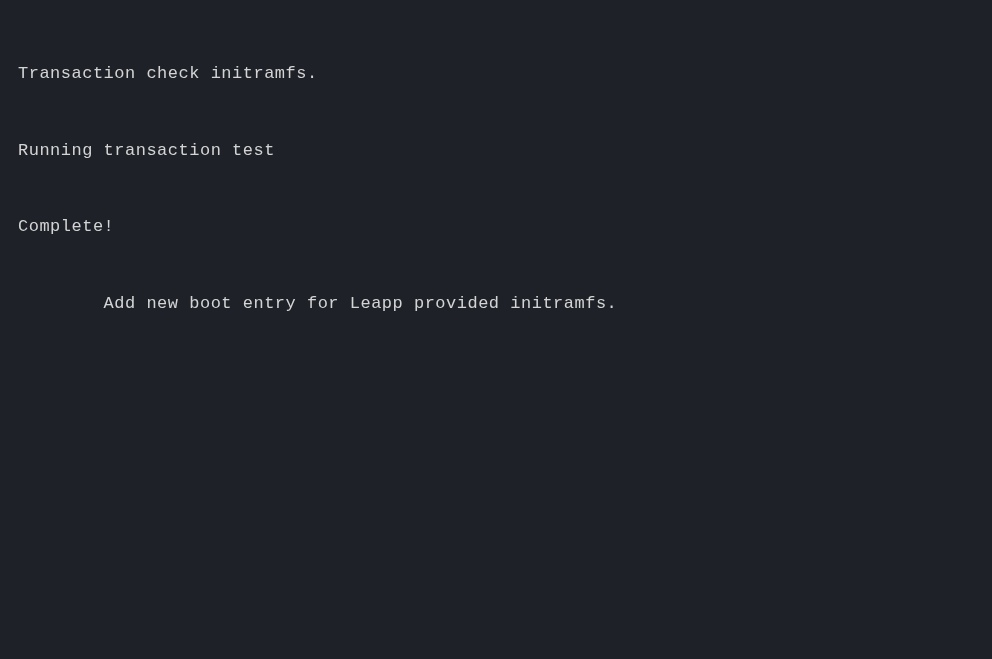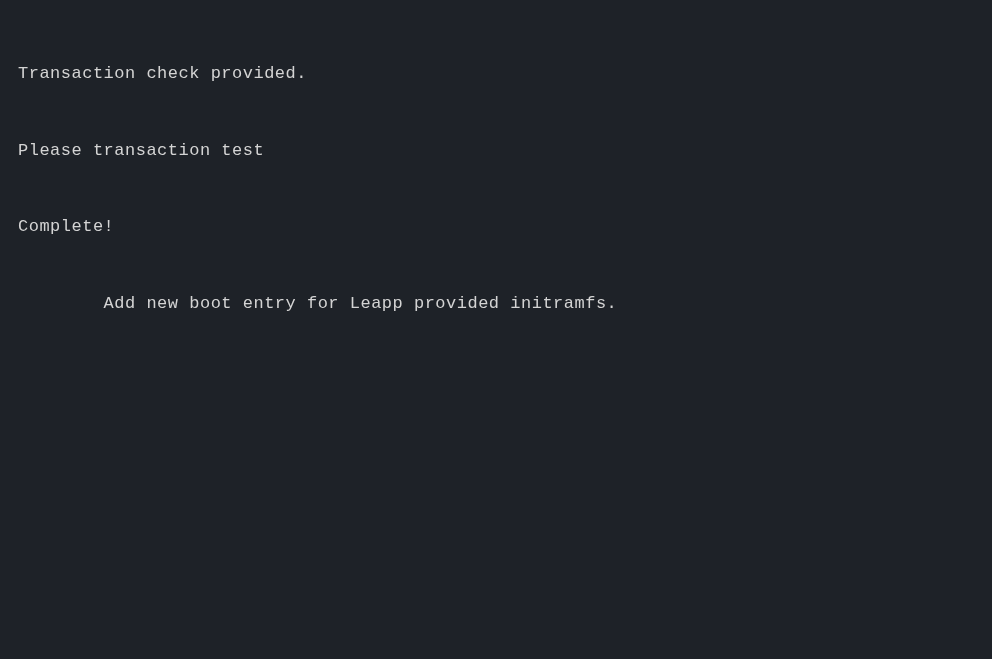--- a/index.html
+++ b/index.html
@@ -24,22 +24,22 @@
     }
     .line {
       display: block;
       min-height: 1.5em;
     }
   </style>
 </head>
 <body>
 
 <div class="terminal-output">
-  <span class="line">Transaction check provided.</span>
-  <span class="line">Please transaction test</span>
+  <span class="line">Transaction check initramfs.</span>
+  <span class="line">Running transaction test</span>
   <span class="line">Complete!</span>
   <span class="line">        Add new boot entry for Leapp provided initramfs.</span>
   
   
   
   
   
   
   
   

